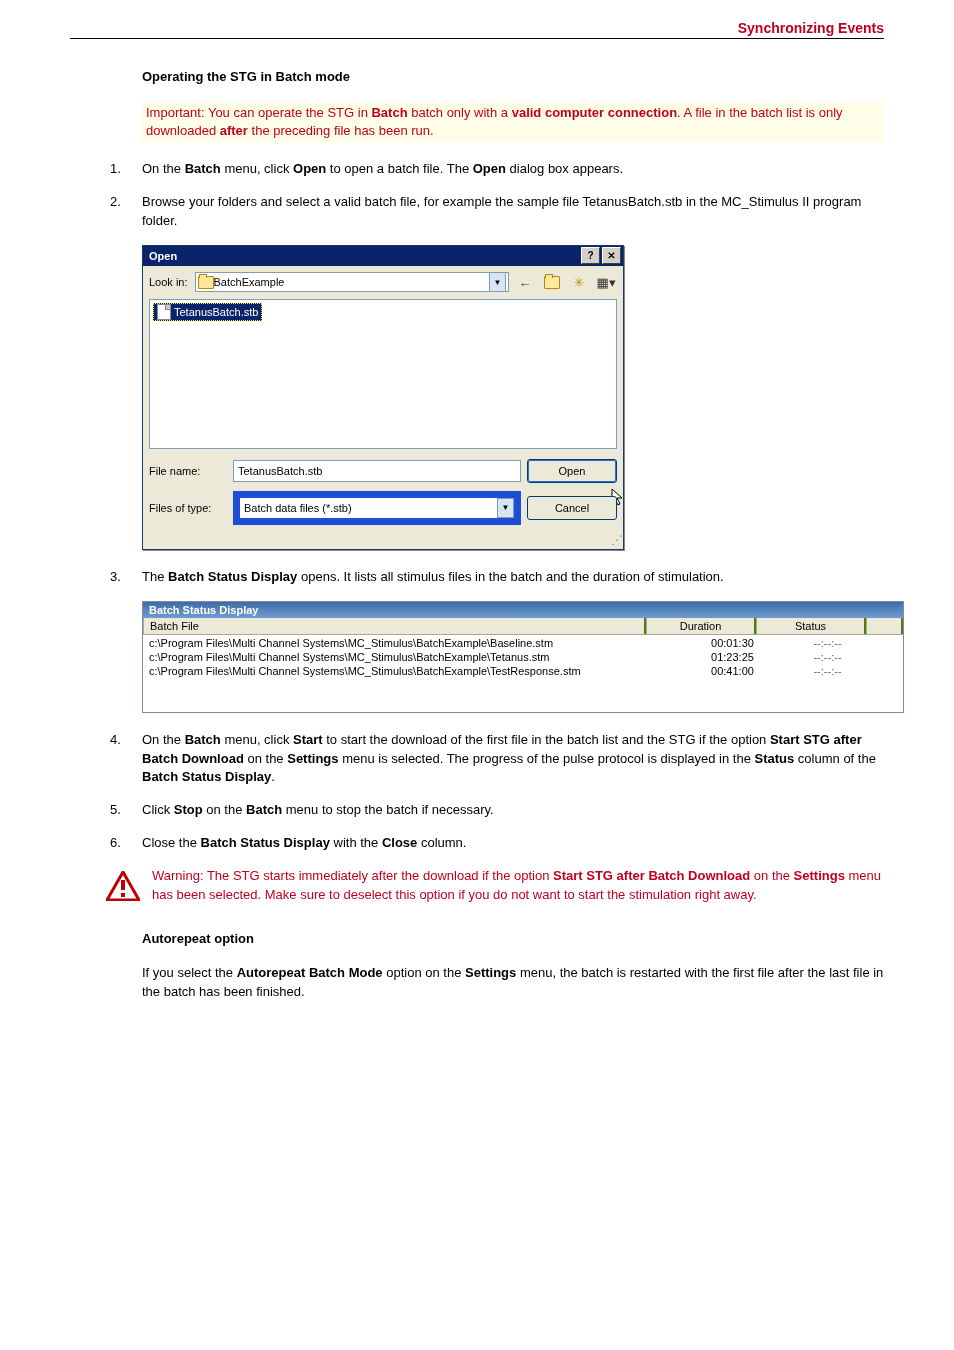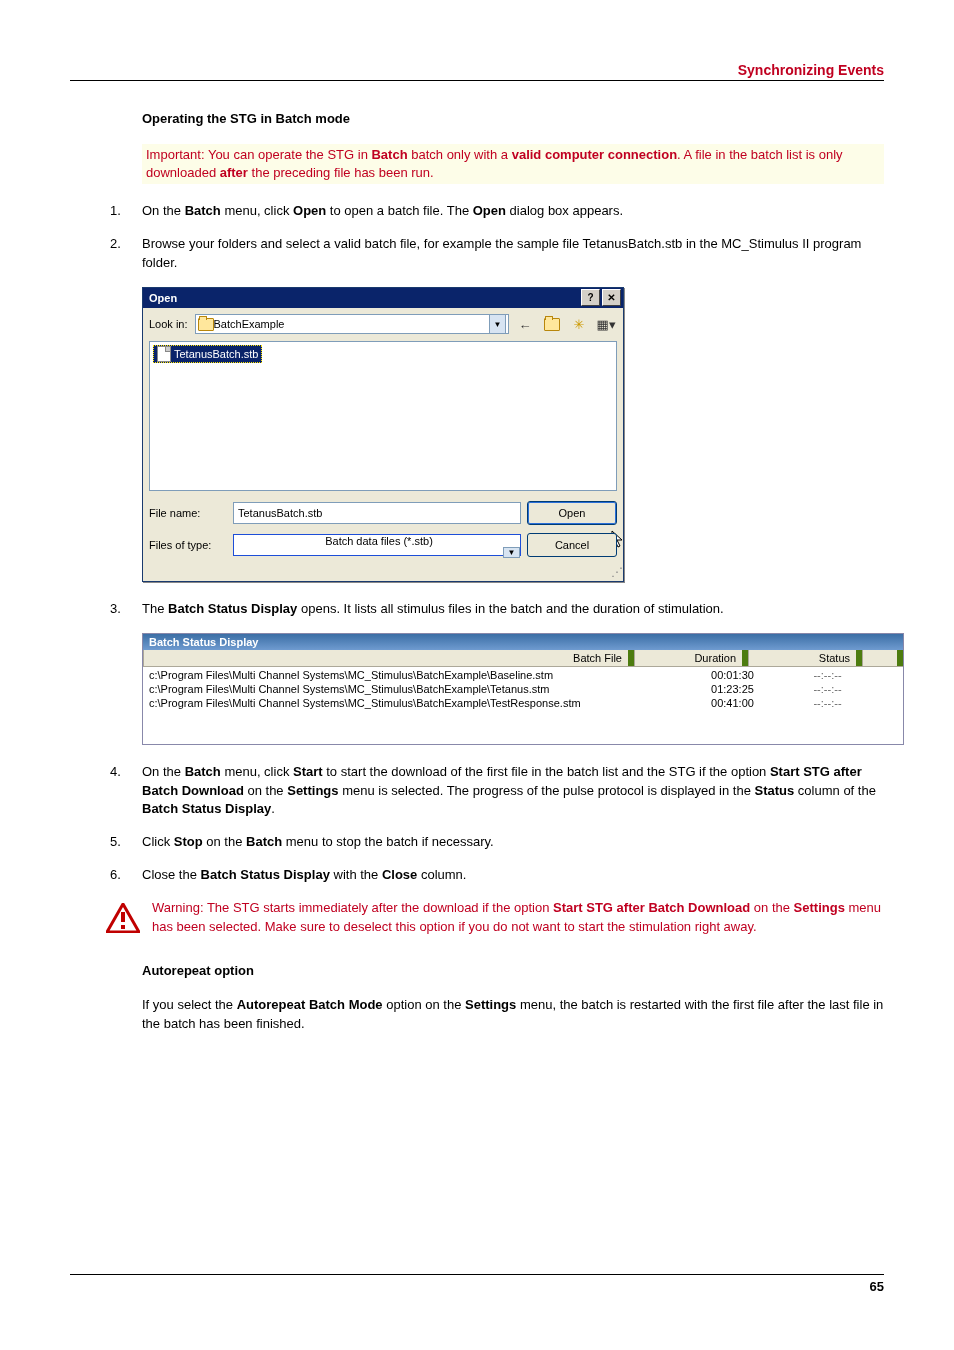--- a/index.html
+++ b/index.html
@@ -9,21 +9,20 @@
     font-size: 13px;
     color: #000;
     background: #fff;
     width: 954px;
   }
   .page {
     padding: 20px 70px 40px 70px;
     position: relative;
     min-height: 1280px;
     box-sizing: border-box;
-    margin-top: 42px;
   }
   .header-area {
     text-align: right;
     border-bottom: 1.5px solid #000;
     padding-bottom: 2px;
     margin-bottom: 30px;
   }
   .header-title {
     color: #c00020;
     font-weight: bold;
@@ -159,22 +158,22 @@
     grid-template-columns: 78px 1fr 90px;
     row-gap:8px;
     column-gap:6px;
     align-items:center;
   }
   .text-input {
     height:20px;background:#fff;border:1px solid #7f9db9;
     padding:0 4px;font-size:11px;display:flex;align-items:center;
   }
   .combo-input {
-    height:20px;background:#fff;border:1px solid #1d4ed8;
-    display:flex;align-items:center;padding-left:4px;font-size:11px;flex-direction:column;
+    height:20px;background:#fff;border:7px solid #1d4ed8;
+    display:flex;align-items:center;padding-left:4px;font-size:11px;
   }
   .combo-input .combo-arrow{height:18px;margin-left:auto;}
   .win-btn {
     height:22px;
     background:#ece9d8;
     border:1px solid #003c74;
     border-radius:3px;
     display:flex;align-items:center;justify-content:center;
     font-size:11px;
     position:relative;
@@ -206,24 +205,23 @@
     background:linear-gradient(#3b6ea5,#6f9bd0);
     color:#fff;font-weight:bold;
     padding:2px 6px;font-size:11px;
   }
   .batch-header{
     display:flex;
     background:#ece9d8;
     border-bottom:1px solid #aca899;
   }
   .batch-header div{
-    border-right:6px solid #4d7c0f;
+    border-right:2px solid #4d7c0f;
     border-left:1px solid #aca899;
     padding:2px 6px;
-    text-align:right;
   }
   .bh-file{flex:1;border-left:none;}
   .bh-dur{width:95px;text-align:center;}
   .bh-stat{width:95px;text-align:center;}
   .bh-end{width:22px;border-right:none;}
   .batch-rows{padding:1px 0 34px 0;}
   .batch-row{display:flex;padding:0 6px;line-height:14px;}
   .batch-row .f{flex:1;white-space:nowrap;overflow:hidden;}
   .batch-row .d{width:95px;text-align:center;}
   .batch-row .s{width:95px;text-align:center;color:#666;}
@@ -409,17 +407,14 @@
       <span>Warning: The STG starts immediately after the download if the option </span><b>Start STG after Batch Download</b><span> on the </span><b>Settings</b><span> menu has been selected. Make sure to deselect this option if you do not want to start the stimulation right away.</span>
     </div>
   </div>
 
   <div class="section-heading">Autorepeat option</div>
 
   <div style="margin:0 0 0 72px; line-height:1.45;">
     <span>If you select the </span><b>Autorepeat Batch Mode</b><span> option on the </span><b>Settings</b><span> menu, the batch is restarted with the first file after the last file in the batch has been finished.</span>
   </div>
 
-  <div class="footer">
-    <span>65</span>
-  </div>
 
 </div>
 
 </body></html>

